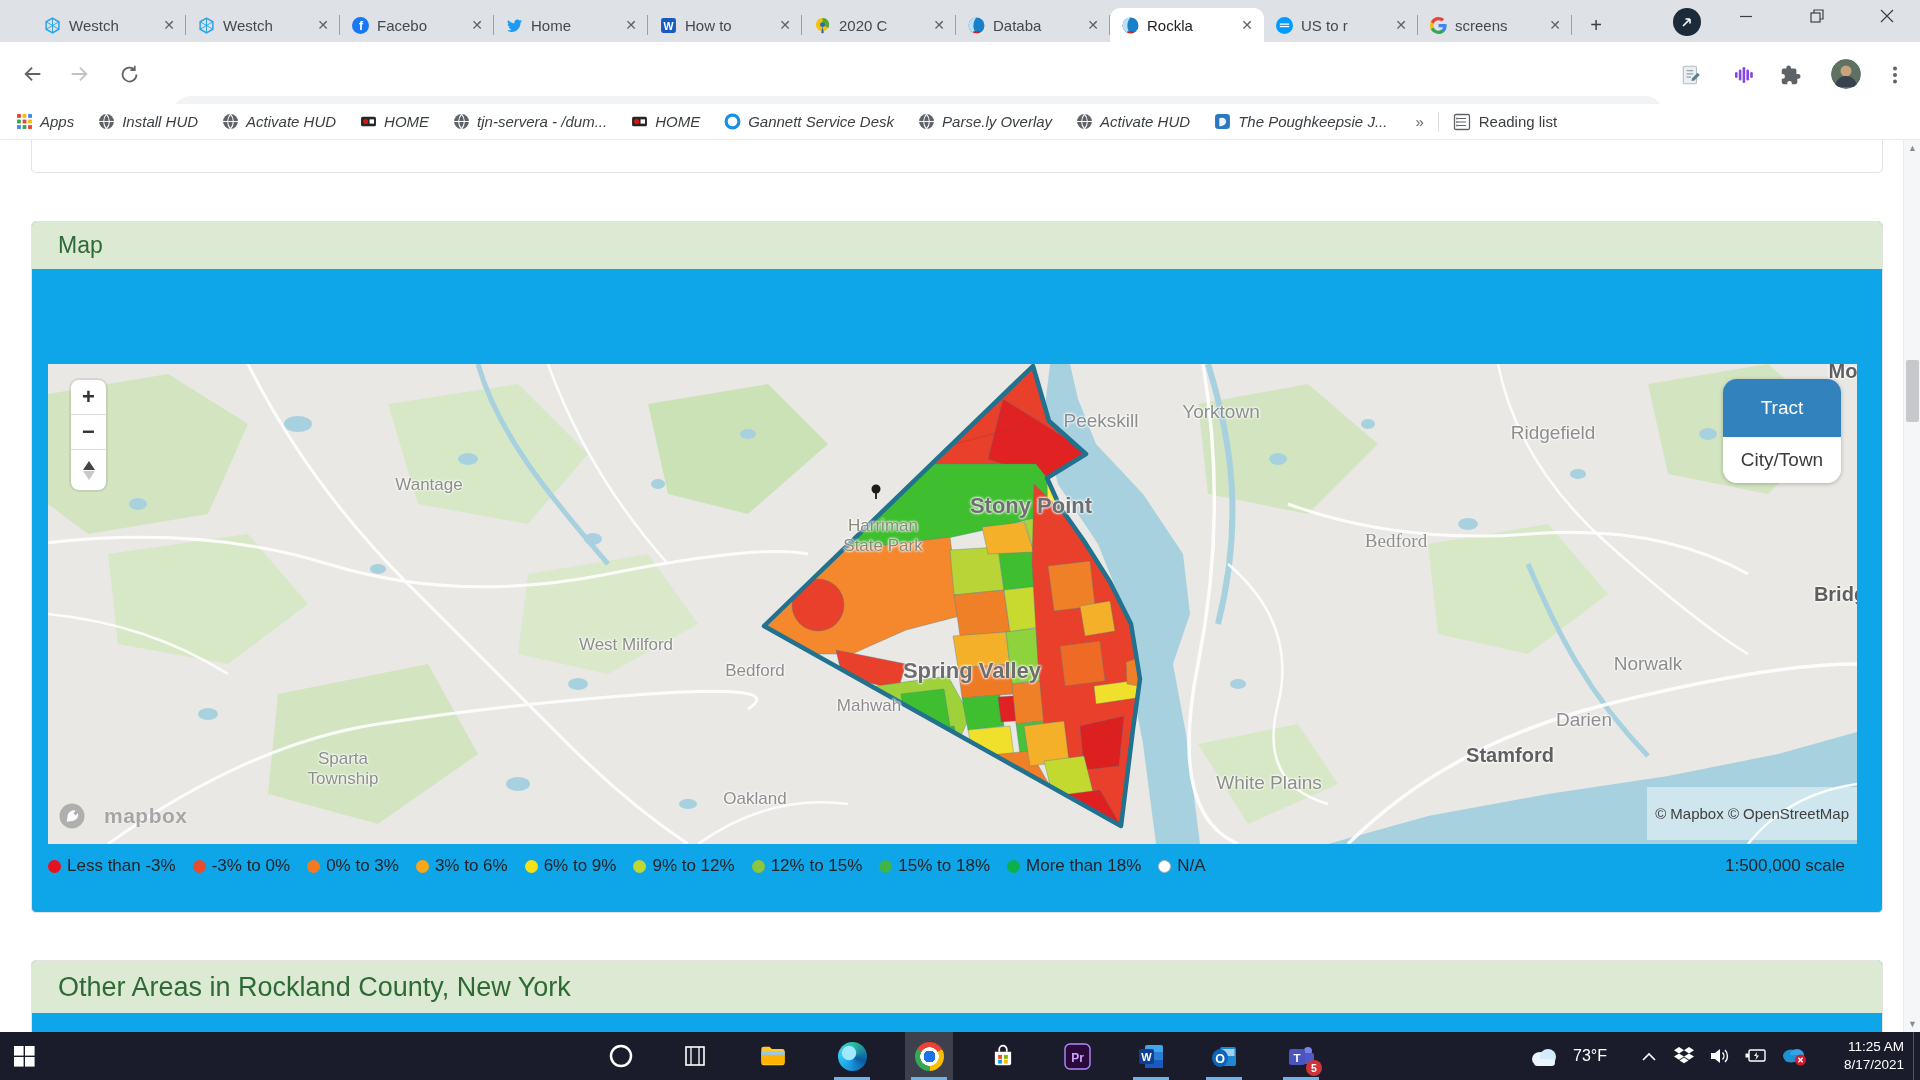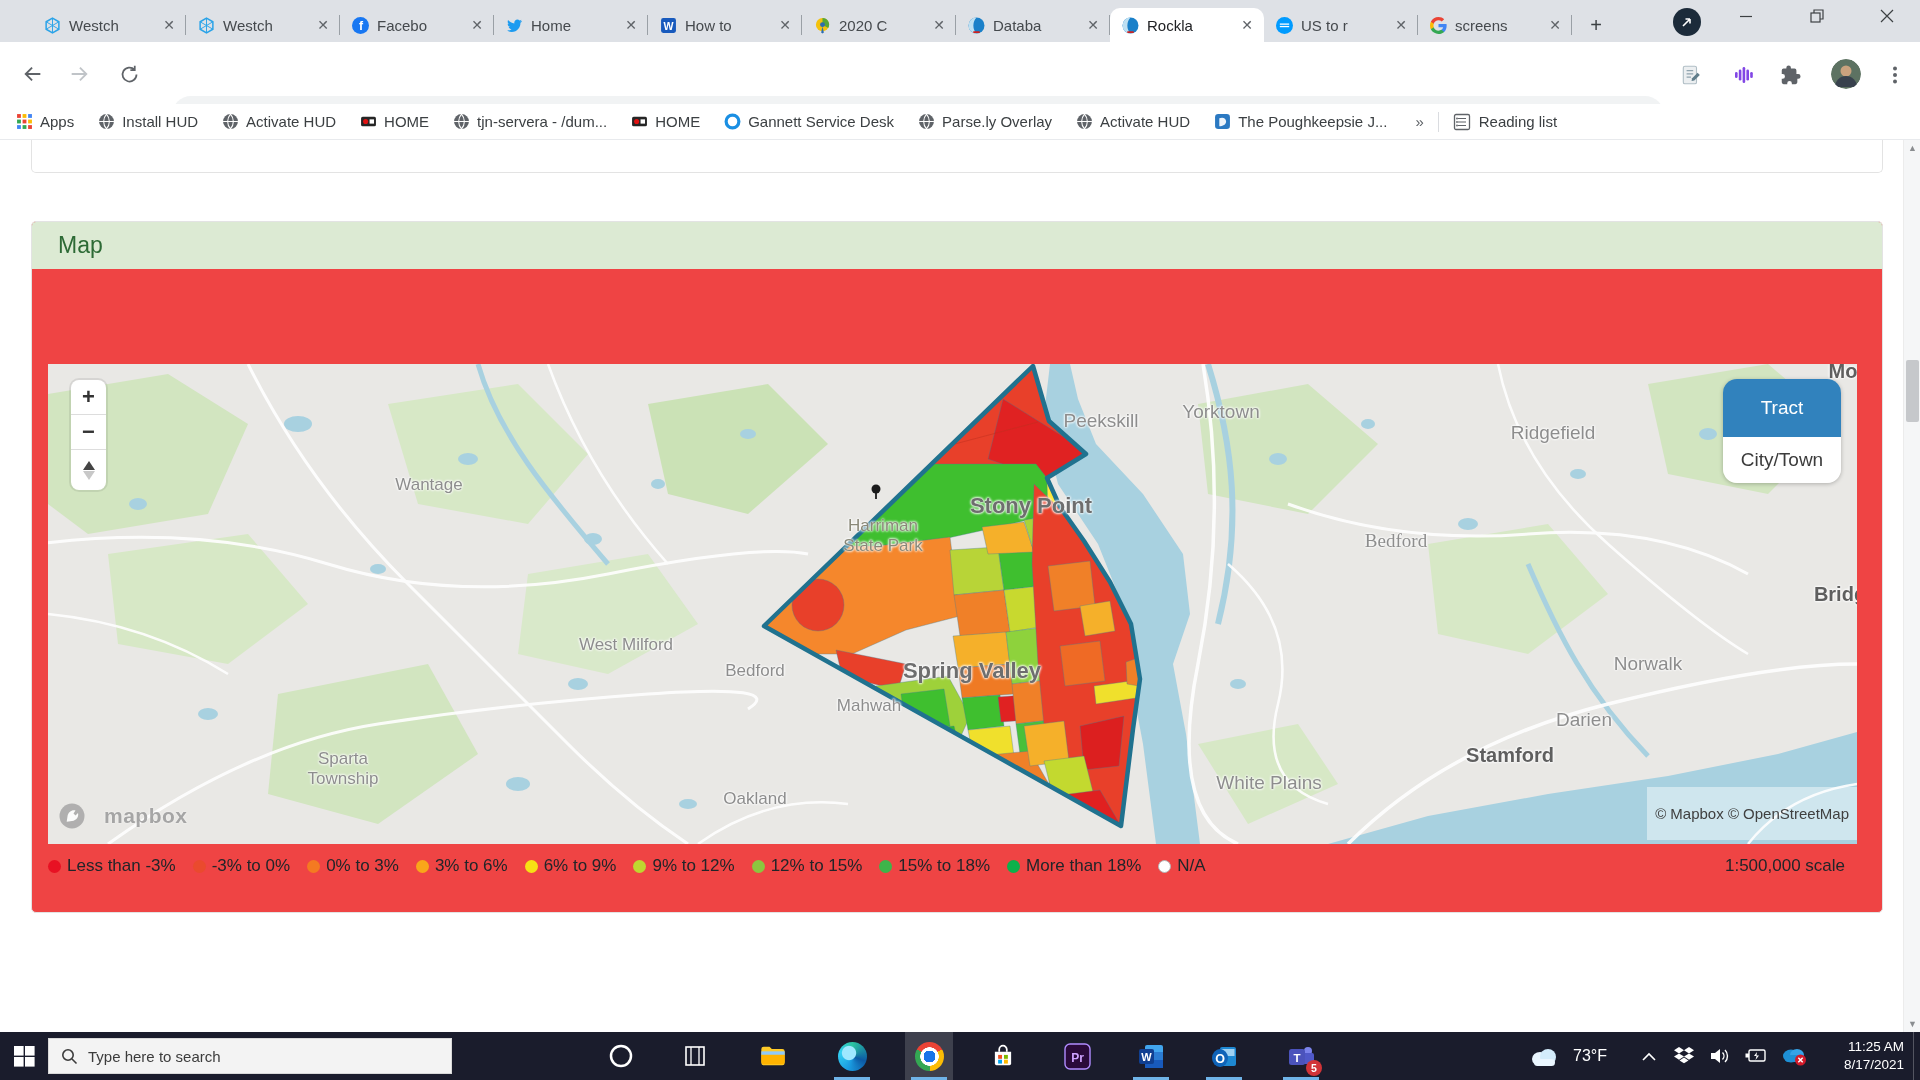--- a/index.html
+++ b/index.html
@@ -23,31 +23,31 @@
   
   .toolbar { position:absolute; left:0; top:42px; width:1920px; height:62px; background:#fff; display:flex; align-items:center; }
   .navbtn { position:absolute; top:15px; width:34px; height:34px; display:flex; align-items:center; justify-content:center; border-radius:50%; }
   .omnibox { position:absolute; left:172px; top:54px; width:1492px; height:38px; background:#f1f3f4; border-radius:19px; display:flex; align-items:center; padding:0 12px 0 16px; }
   .omni-url { flex:1; font-size:16px; color:#202124; white-space:nowrap; overflow:hidden; }
   .toolbar-ext { position:absolute; top:18px; width:30px; height:30px; display:flex; align-items:center; justify-content:center; }
   .avatar { position:absolute; left:1831px; top:17px; width:30px; height:30px; border-radius:50%; overflow:hidden; }
 
   
   .bookmarks { position:absolute; left:0; top:104px; width:1920px; height:36px; background:#fff; display:flex; align-items:center; font-size:15px; color:#3c4043; border-bottom:1px solid #e8eaed; }
-  .bm { display:flex; gap:7px; margin-left:24px; white-space:nowrap; }
+  .bm { display:flex; gap:7px; margin-left:24px; white-space:nowrap;font-style:italic; }
   .bm .bmicon { width:17px; height:17px; display:flex; }
   .bm .bmicon svg { width:17px; height:17px; }
   .bm-chev { margin-left:28px; color:#5f6368; font-size:15px; }
   .bm-divider { width:1px; height:20px; background:#dadce0; margin-left:14px; }
   .readinglist { display:flex; align-items:center; gap:8px; margin-left:14px; }
 
   
   .content { position:absolute; left:0; top:140px; width:1920px; height:892px; background:#fff; overflow:hidden; }
   .card-partial { position:absolute; left:31px; top:0; width:1852px; height:33px; border-left:1px solid #e3e3e3; border-right:1px solid #e3e3e3; border-bottom:1px solid #e3e3e3; border-radius:0 0 5px 5px; }
-  .card { position:absolute; left:31px; width:1852px; background:#ef4444; border:1px solid #e3e3e3; border-radius:5px; overflow:hidden; }
+  .card { position:absolute; left:31px; width:1852px; background:#0ea5e9; border:1px solid #e3e3e3; border-radius:5px; overflow:hidden; }
   .map-card { top:81px; height:692px; }
   .other-card { top:820px; height:120px; }
   .card-head { height:47px; background:#dcead3; display:flex; align-items:center; padding-left:26px; font-size:23px; color:#2d6a35; }
   .other-card .card-head { height:52px; font-size:27px; }
 
   .dropdown { position:absolute; left:16px; top:74px; width:572px; height:53px; border:1px solid #ced4da; border-radius:6px; background:#fff; display:flex; align-items:center; justify-content:space-between; padding:0 20px; font-size:19px; color:#495057; }
 
   .mapbox { position:absolute; left:16px; top:142px; width:1809px; height:480px; background:#e9e8e5; overflow:hidden; }
   .mapbox svg.basemap { position:absolute; left:0; top:0; }
 
@@ -658,49 +658,43 @@
             </span>
             <span class="legend-item">
               <i class="legend-dot" style="background: rgb(255, 255, 255); border: 1px solid rgb(181, 181, 181);"></i>
               <span>N/A</span>
             </span>
           </div>
         <div class="scale-label">1:500,000 scale</div>
       </div>
     </div>
 
+    <div class="card other-card">
+      <div class="card-head">Other Areas in Rockland County, New York</div>
+    </div>
 
     <div class="pg-scrollbar">
       <div class="pg-arrow" style="top:0">▲</div>
       <div class="pg-thumb"></div>
       <div class="pg-arrow" style="bottom:0">▼</div>
     </div>
   </div>
 
   <div class="taskbar">
     <div class="tb-cell" style="left:0">
       <svg width="21" height="21" viewBox="0 0 21 21">
           <g fill="#fff">
             <rect x="0" y="0" width="9.6" height="9.6"></rect>
             <rect x="11" y="0" width="9.6" height="9.6"></rect>
             <rect x="0" y="11" width="9.6" height="9.6"></rect>
             <rect x="11" y="11" width="9.6" height="9.6"></rect>
           </g>
         </svg>
     </div>
 
-    <div class="tb-search">
-      <span style="display:flex;">
-          <svg width="17" height="17" viewBox="0 0 17 17">
-            <circle cx="7" cy="7" r="5.2" fill="none" stroke="#3c3c3c" stroke-width="1.6"></circle>
-            <path d="M11 11l4.5 4.5" stroke="#3c3c3c" stroke-width="1.6"></path>
-          </svg>
-        </span>
-      <span>Type here to search</span>
-    </div>
 
     <div class="tb-cell" style="left:597px">
       <svg width="26" height="26" viewBox="0 0 26 26">
           <circle cx="13" cy="13" r="10" fill="none" stroke="#fff" stroke-width="2.5"></circle>
         </svg>
     </div>
     <div class="tb-cell" style="left:671px">
       <svg width="24" height="24" viewBox="0 0 24 24">
           <rect x="3" y="3" width="18" height="18" fill="none" stroke="#fff" stroke-width="1.6"></rect>
           <path d="M8 3v18M16 3v18" stroke="#fff" stroke-width="1.3"></path>

